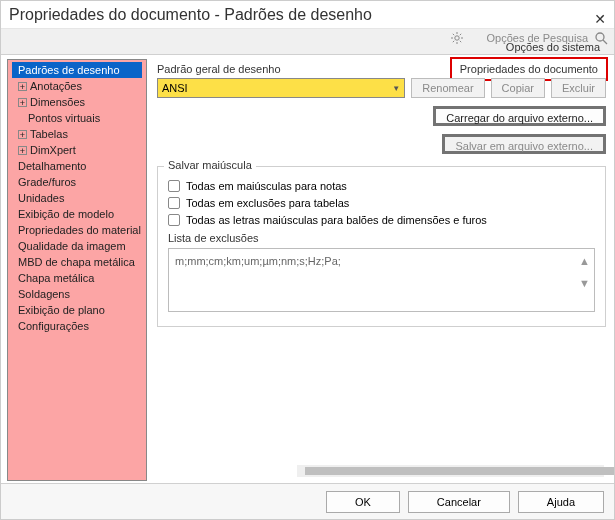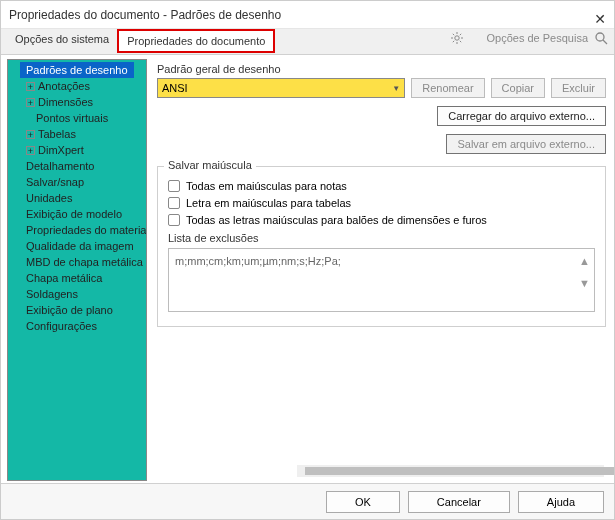--- a/index.html
+++ b/index.html
@@ -1,40 +1,40 @@
 <!DOCTYPE html>
 <html><head>
 <meta charset="utf-8">
 <style>
 * { box-sizing: border-box; font-family: "Segoe UI", Tahoma, sans-serif; font-size: 11px; }
 body { margin: 0; padding: 0; background: #fff; width: 615px; height: 520px; overflow: hidden; position: relative; border: 1px solid #ccc; }
 .titlebar { height: 28px; line-height: 28px; padding: 0 8px; background: #fff; border-bottom: 1px solid #e6e6e6; position: relative; }
-.titlebar-text { font-size: 12px; color: #333; }
+.titlebar-text { font-size: 16px; color: #333; }
 .close-x { position: absolute; right: 8px; top: 4px; font-size: 14px; color: #333; cursor: pointer; }
-.toolbar { height: 26px; background: #f0f0f0; border-bottom: 1px solid #d0d0d0; display: flex; align-items: flex-start; padding: 0 6px; position: relative; }
+.toolbar { height: 26px; background: #f0f0f0; border-bottom: 1px solid #d0d0d0; display: flex; align-items: flex-end; padding: 8px 6px; position: relative; flex-direction: column; }
 .tab { padding: 4px 8px; color: #333; cursor: pointer; }
 .tab.active { background: #fff; border: 2px solid #d00; border-bottom: 2px solid #d00; }
 .search-area { position: absolute; right: 6px; top: 2px; display: flex; align-items: center; gap: 6px; }
 .gear { width: 12px; height: 12px; display: inline-block; }
 .search-text { color: #8a8a8a; font-size: 11px; margin-left: 17px; }
 .mag { width: 14px; height: 14px; display: inline-block; }
 .content { display: flex; height: 430px; }
-.tree { width: 140px; border: 1px solid #888; margin: 4px 0 4px 6px; overflow: auto; background: #14b8a6; padding: 2px 12px; }
+.tree { width: 140px; border: 1px solid #888; margin: 4px 0 4px 6px; overflow: auto; background: #fca5a5; padding: 2px 4px; }
 .tree-item { padding: 1px 4px 1px 6px; white-space: nowrap; cursor: pointer; color: #222; line-height: 14px; }
 .tree-item.sel { background: #0a64c8; color: #fff; }
 .tree-item.sub { padding-left: 16px; }
 .exp { display: inline-block; width: 9px; height: 9px; border: 1px solid #888; text-align: center; line-height: 8px; font-size: 9px; margin-right: 3px; vertical-align: 0; }
 .main { flex: 1; padding: 8px 8px 0 10px; position: relative; }
 .row-top { display: flex; align-items: center; gap: 6px; }
 .lbl { color: #333; margin-bottom: 3px; display: block; }
 .dd { flex: 1; height: 20px; border: 1px solid #888; background: #fde047; padding: 0 4px; display: flex; align-items: center; justify-content: space-between; cursor: pointer; }
 .dd-caret { font-size: 8px; color: #555; }
 .btn { height: 20px; padding: 8px 10px; border: 1px solid #bcbcbc; background: #f2f2f2; color: #8a8a8a; cursor: pointer; display: inline-flex; align-items: center; }
 .right-links { text-align: right; margin-top: 8px; }
-.link-btn { display: inline-block; margin-bottom: 8px; height: 20px; padding: 0 10px; border: 1px solid #737373; background: #fdfdfd; color: #222; cursor: pointer; line-height: 18px; }
+.link-btn { display: inline-block; margin-bottom: 8px; height: 20px; padding: 0 10px; border: 3px solid #737373; background: #fdfdfd; color: #222; cursor: pointer; line-height: 18px; }
 .link-btn.dis { color: #8a8a8a; background: #f2f2f2; }
 .fieldset { border: 1px solid #cfcfcf; padding: 8px 10px 14px 10px; margin-top: 4px; position: relative; }
 .fieldset-legend { position: absolute; top: -8px; left: 6px; background: #fff; padding: 0 4px; color: #333; }
 .chk-row { display: flex; align-items: center; gap: 6px; margin: 5px 0; }
 .chk { width: 12px; height: 12px; border: 1px solid #888; border-radius: 2px; background: #fff; cursor: pointer; }
 .excl-box { margin-top: 4px; border: 1px solid #bcbcbc; height: 64px; padding: 6px; position: relative; background: #fff; }
 .excl-text { color: #666; }
 .spin { position: absolute; right: 4px; top: 6px; display: flex; flex-direction: column; gap: 10px; color: #999; font-size: 8px; }
 .hscroll { position: absolute; bottom: 8px; left: 150px; right: 10px; height: 12px; background: #efefef; }
 .hscroll-thumb { position: absolute; left: 8px; top: 2px; width: 320px; height: 8px; background: #bfbfbf; }
@@ -80,21 +80,21 @@
 
 <div class="content">
   <div class="tree" id="tree">
       <div class="tree-item sel"><span>Padrões de desenho</span></div>
       <div class="tree-item"><span class="exp">+</span><span>Anotações</span></div>
       <div class="tree-item"><span class="exp">+</span><span>Dimensões</span></div>
       <div class="tree-item sub"><span>Pontos virtuais</span></div>
       <div class="tree-item"><span class="exp">+</span><span>Tabelas</span></div>
       <div class="tree-item"><span class="exp">+</span><span>DimXpert</span></div>
       <div class="tree-item"><span>Detalhamento</span></div>
-      <div class="tree-item"><span>Salvar/snap</span></div>
+      <div class="tree-item"><span>Grade/furos</span></div>
       <div class="tree-item"><span>Unidades</span></div>
       <div class="tree-item"><span>Exibição de modelo</span></div>
       <div class="tree-item"><span>Propriedades do material</span></div>
       <div class="tree-item"><span>Qualidade da imagem</span></div>
       <div class="tree-item"><span>MBD de chapa metálica</span></div>
       <div class="tree-item"><span>Chapa metálica</span></div>
       <div class="tree-item"><span>Soldagens</span></div>
       <div class="tree-item"><span>Exibição de plano</span></div>
       <div class="tree-item"><span>Configurações</span></div>
     </div>
@@ -116,21 +116,21 @@
     </div>
 
     <div class="fieldset">
       <span class="fieldset-legend">Salvar maiúscula</span>
       <div class="chk-row">
         <span class="chk"></span>
         <span>Todas em maiúsculas para notas</span>
       </div>
       <div class="chk-row">
         <span class="chk"></span>
-        <span>Letra em maiúsculas para tabelas</span>
+        <span>Todas em exclusões para tabelas</span>
       </div>
       <div class="chk-row">
         <span class="chk"></span>
         <span>Todas as letras maiúsculas para balões de dimensões e furos</span>
       </div>
       <div class="lbl" style="margin-top:6px">Lista de exclusões</div>
       <div class="excl-box">
         <span class="excl-text">m;mm;cm;km;um;µm;nm;s;Hz;Pa;</span>
         <div class="spin">
           <span>▲</span>

